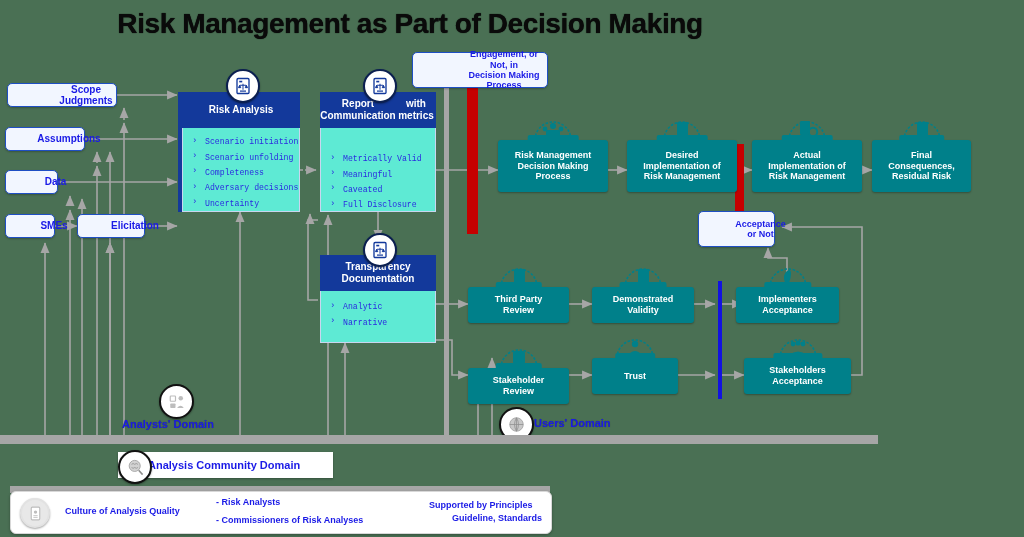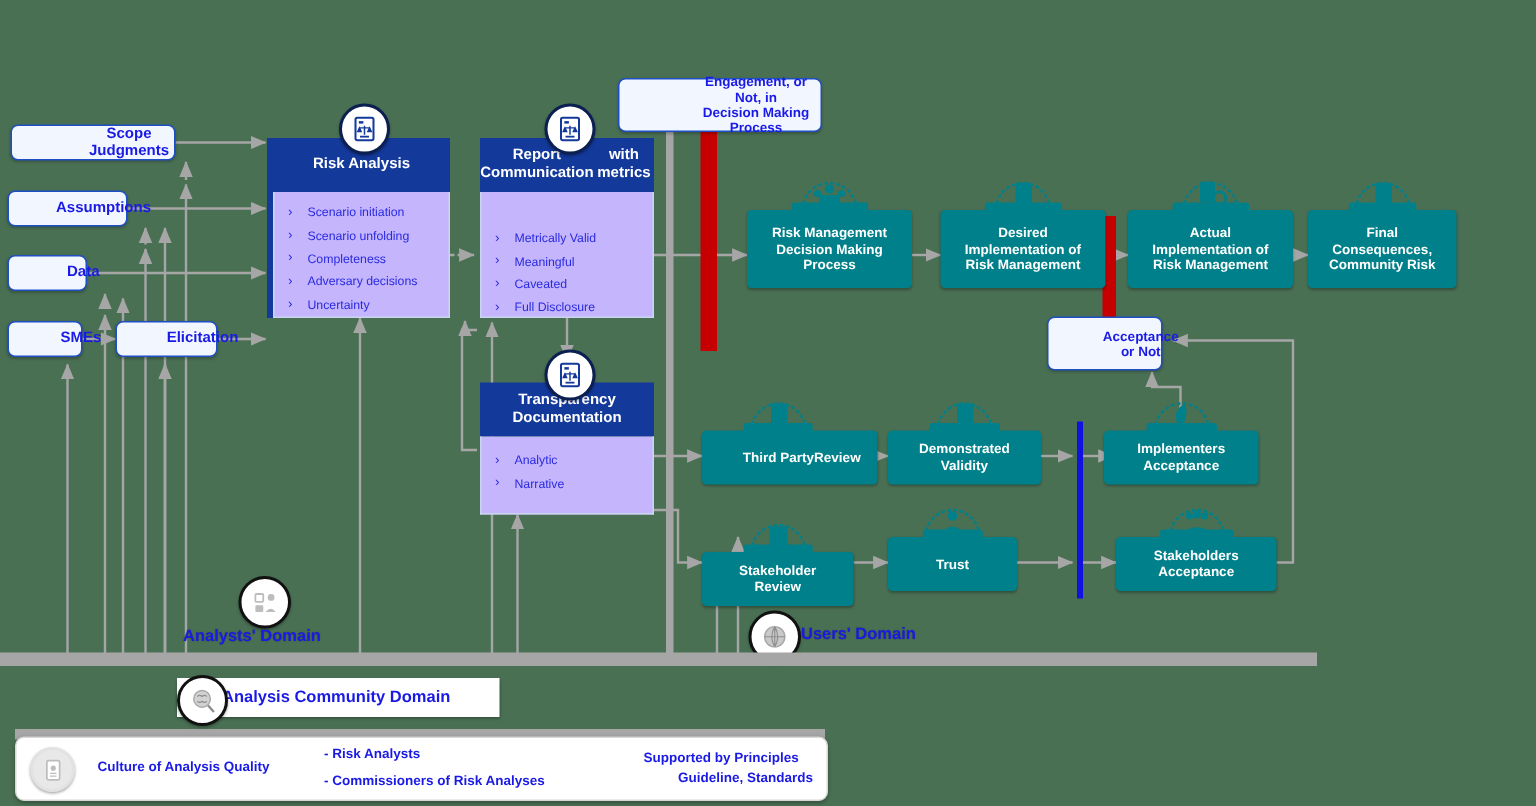--- a/index.html
+++ b/index.html
@@ -36,23 +36,24 @@
   }
 
   
   .panel{ }
   .panel .phead{
     background:#13399b;color:#ffffff;font-weight:bold;text-align:center;
     display:flex;align-items:center;justify-content:center;line-height:1.2;
     box-sizing:border-box;
   }
   .panel .pbody{
-    background:#c4b5fd;box-sizing:border-box;
+    background:#5eead4;box-sizing:border-box;
     border:1px solid #c9d6ef;border-top:none;
     padding:6px 0 6px 0;
+    font-family:Liberation Mono, monospace;
   }
   .panel .pitem{
     color:#2a2ae0;font-size:8.2px;line-height:1.1;
     padding:3.2px 6px 3.2px 22px;position:relative;white-space:nowrap;
   }
   .panel .pitem::before{
     content:"\203A";position:absolute;left:9px;top:2.6px;color:#2a2ae0;font-size:9px;
   }
   .panel .lbar{position:absolute;left:-4px;top:0;width:4px;height:100%;background:#13399b;}
 
@@ -98,20 +99,21 @@
   .acdbox{background:#ffffff;display:flex;align-items:center;padding-left:30px;box-sizing:border-box;}
   .acdbox span{color:#1a1ae6;font-weight:bold;font-size:11px;white-space:nowrap;}
 
   svg.connectors{position:absolute;left:0;top:0;width:1024px;height:537px;pointer-events:none;}
 </style>
 </head>
 <body>
 
 <div class="stage">
 
+  <div class="abs" id="title"><span>Risk Management as Part of Decision Making</span></div>
 
   <svg class="connectors" viewBox="0 0 1024 537">
     <defs>
       <marker id="ah" markerWidth="7" markerHeight="7" refX="6.2" refY="3.2" orient="auto">
         <path d="M0,0.4 L6.6,3.2 L0,6 z" fill="#a6a6a6"></path>
       </marker>
     </defs>
     <g stroke="#a6a6a6" stroke-width="1.6" fill="none" marker-end="url(#ah)">
 
       <path d="M117,95 L177,95"></path>
@@ -318,33 +320,33 @@
     <div class="dome">
       <svg width="46" height="26" viewBox="0 0 46 26">
         <path d="M5 26 A18 18 0 0 1 41 26" fill="none" stroke="#00808a" stroke-width="1.6" stroke-dasharray="2.5 1.6"></path>
         <rect x="18" y="8" width="11" height="15" rx="1.2" fill="#00808a"></rect>
       </svg>
     </div>
     <div class="tealtab"></div>
     <div class="teal" style="width:100%;height:100%;flex-direction:column;">
       <div>Final</div>
       <div>Consequences,</div>
-      <div>Community Risk</div>
+      <div>Residual Risk</div>
     </div>
   </div>
 
   <div class="abs" style="left:468px;top:287px;width:101px;height:36px;">
     <div class="dome">
       <svg width="46" height="26" viewBox="0 0 46 26">
         <path d="M5 26 A18 18 0 0 1 41 26" fill="none" stroke="#00808a" stroke-width="1.6" stroke-dasharray="2.5 1.6"></path>
         <rect x="18" y="8" width="11" height="15" rx="1.2" fill="#00808a"></rect>
       </svg>
     </div>
     <div class="tealtab"></div>
-    <div class="teal" style="width:100%;height:100%;flex-direction:row;padding-left:16px;">
+    <div class="teal" style="width:100%;height:100%;flex-direction:column;">
       <div>Third Party</div>
       <div>Review</div>
     </div>
   </div>
 
   <div class="abs" style="left:592px;top:287px;width:102px;height:36px;">
     <div class="dome">
       <svg width="46" height="26" viewBox="0 0 46 26">
         <path d="M5 26 A18 18 0 0 1 41 26" fill="none" stroke="#00808a" stroke-width="1.6" stroke-dasharray="2.5 1.6"></path>
         <rect x="18" y="8" width="11" height="15" rx="1.2" fill="#00808a"></rect>

